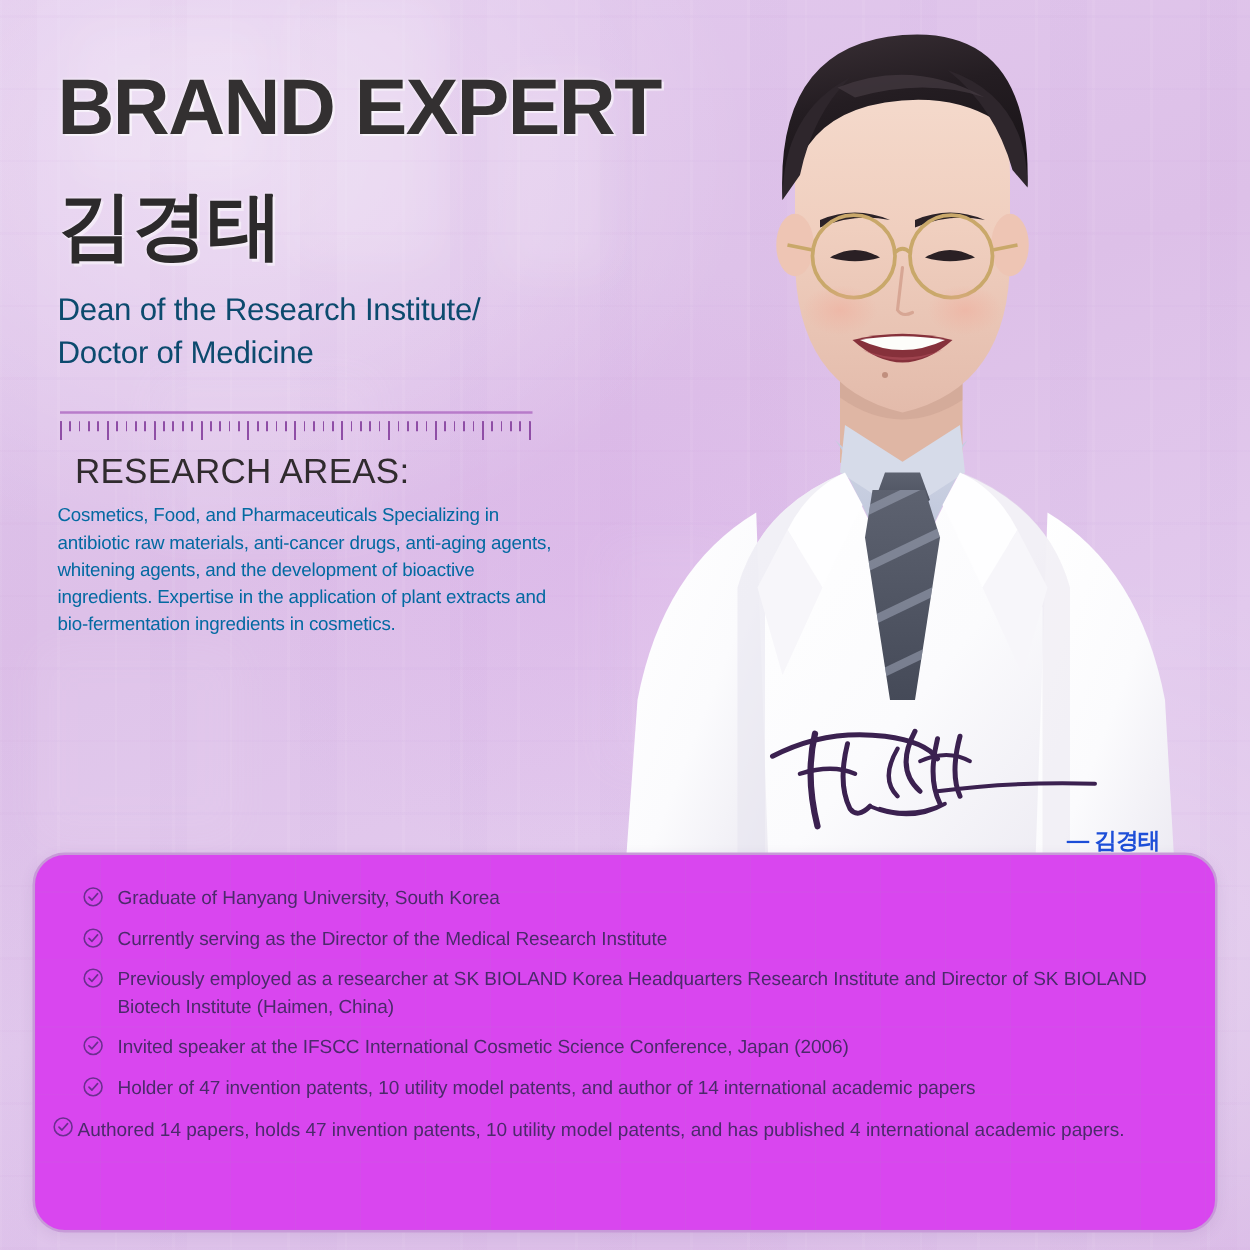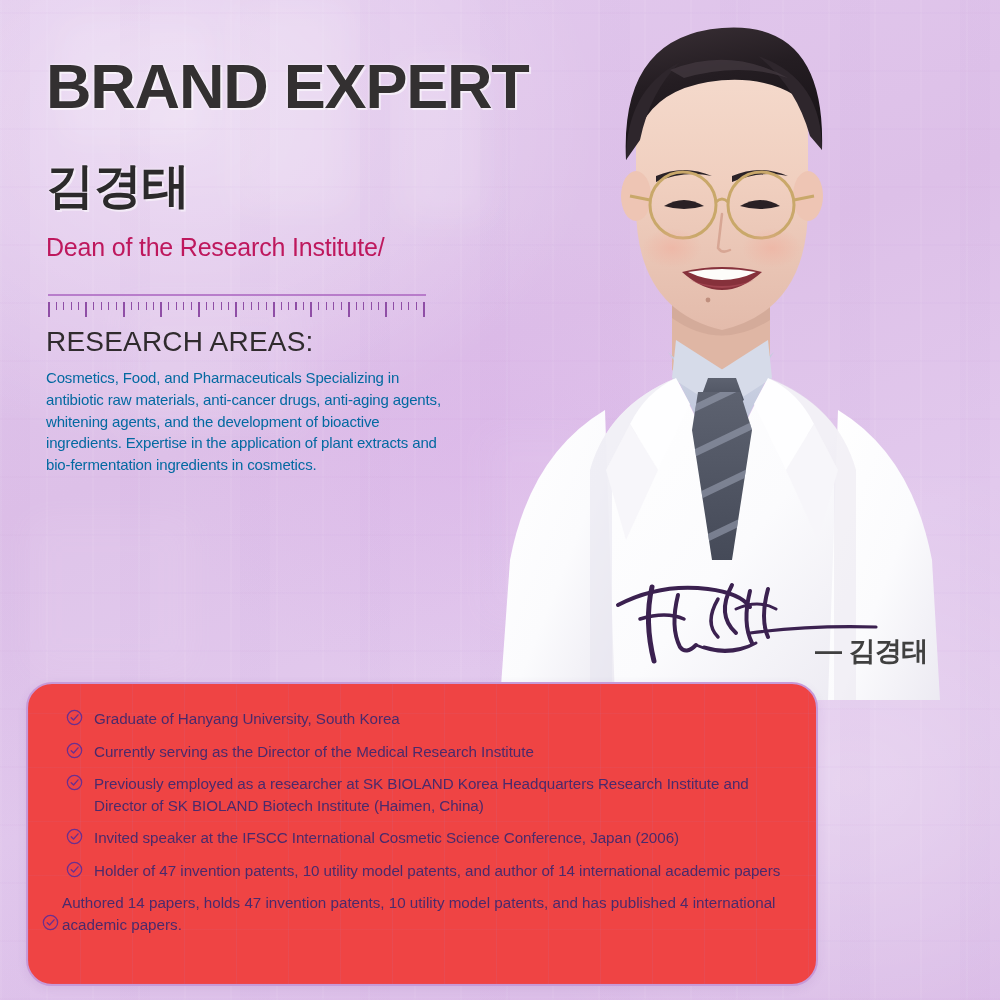--- a/index.html
+++ b/index.html
@@ -36,70 +36,70 @@
 
   
   #left { position:absolute; left:12px; top:0; width:620px; z-index:5; }
 
   #title {
     font-size:63px; font-weight:bold; letter-spacing:-1.2px;
     color:#333031; margin:55px 0 0 34px; line-height:1;
     text-shadow:0 0 3px rgba(255,255,255,.85), 2px 2px 0 rgba(255,255,255,.5);
   }
   #kname {
-    font-size:48px; font-weight:bold; color:#2c2a2b;
-    margin:44px 0 0 34px; line-height:1;
+    font-size:60px; font-weight:bold; color:#2c2a2b;
+    margin:33px 0 0 34px; line-height:1;
     text-shadow:0 0 3px rgba(255,255,255,.8), 2px 2px 0 rgba(255,255,255,.45);
   }
   #role {
-    font-size:25px; color:#be185d; line-height:1.36;
+    font-size:25px; color:#0c4a6e; line-height:1.36;
     margin:20px 0 0 34px; letter-spacing:-.2px;
   }
 
   
   #divider { margin:30px 0 0 36px; width:378px; }
   #divider .rule-line { height:2px; background:#b06fc4; opacity:.85; }
   #divider .ticks {
     height:16px; margin-top:6px; position:relative;
     background-image:
       repeating-linear-gradient(90deg,#8f4ea6 0 1.3px, rgba(0,0,0,0) 1.3px 7.5px);
     background-size:100% 8px; background-repeat:no-repeat;
     background-position:0 0;
   }
   #divider .ticks::after{
     content:""; position:absolute; left:0; top:0; right:0; height:15px;
     background-image:repeating-linear-gradient(90deg,#8f4ea6 0 1.6px, rgba(0,0,0,0) 1.6px 37.5px);
   }
 
   
   #ra-heading {
-    font-size:28px; color:#302b2e; margin:8px 0 0 34px; letter-spacing:.2px;
+    font-size:28px; color:#302b2e; margin:8px 0 0 48px; letter-spacing:.2px;
   }
   #ra-body {
     font-size:15px; color:#0369a1; line-height:1.45;
     margin:9px 0 0 34px; width:400px; letter-spacing:-.15px;
   }
 
   
   #photo { position:absolute; right:0; top:0; width:560px; height:700px; z-index:3; }
   #photo svg { width:100%; height:100%; display:block; }
 
   
   #signature { position:absolute; left:600px; top:575px; width:340px; height:115px; z-index:6; }
   #sig-mark { position:absolute; left:0; top:0; width:290px; height:90px; }
   #sig-name {
-    position:absolute; right:12px; bottom:21px;
-    font-size:27px; font-weight:bold; color:#404040; letter-spacing:-.5px;
+    position:absolute; right:12px; bottom:6px;
+    font-size:18px; font-weight:bold; color:#1d4ed8; letter-spacing:-.5px;
     white-space:nowrap;
   }
 
   
   #card {
-    position:absolute; left:26px; top:682px; width:792px; height:304px;
-    background:#ef4444; border:2.5px solid #c79ad8; border-radius:26px;
+    position:absolute; left:26px; top:682px; width:948px; height:304px;
+    background:#d946ef; border:2.5px solid #c79ad8; border-radius:26px;
     z-index:7; overflow:hidden;
     box-shadow:0 3px 10px rgba(120,70,150,.10);
   }
   #card-grid {
     position:absolute; inset:0; pointer-events:none;
     background-image:
       repeating-linear-gradient(90deg, rgba(176,130,196,.10) 0 1px, rgba(0,0,0,0) 1px 52px),
       repeating-linear-gradient(0deg,  rgba(176,130,196,.07) 0 1px, rgba(0,0,0,0) 1px 54px);
   }
   #card-inner { position:relative; padding:24px 22px 12px 38px; }
@@ -254,20 +254,21 @@
     </g>
   </svg>
   <div id="sig-name">— 김경태</div>
 </div>
 
 <div id="left">
   <h1 id="title">BRAND EXPERT</h1>
   <div id="kname">김경태</div>
   <div id="role">
     <div>Dean of the Research Institute/</div>
+    <div>Doctor of Medicine</div>
   </div>
 
   <div id="divider">
     <div class="rule-line"></div>
     <div class="ticks"></div>
   </div>
 
   <div id="ra-heading">RESEARCH AREAS:</div>
   <div id="ra-body">Cosmetics, Food, and Pharmaceuticals Specializing in antibiotic raw materials, anti-cancer drugs, anti-aging agents, whitening agents, and the development of bioactive ingredients. Expertise in the application of plant extracts and bio-fermentation ingredients in cosmetics.</div>
 </div>

